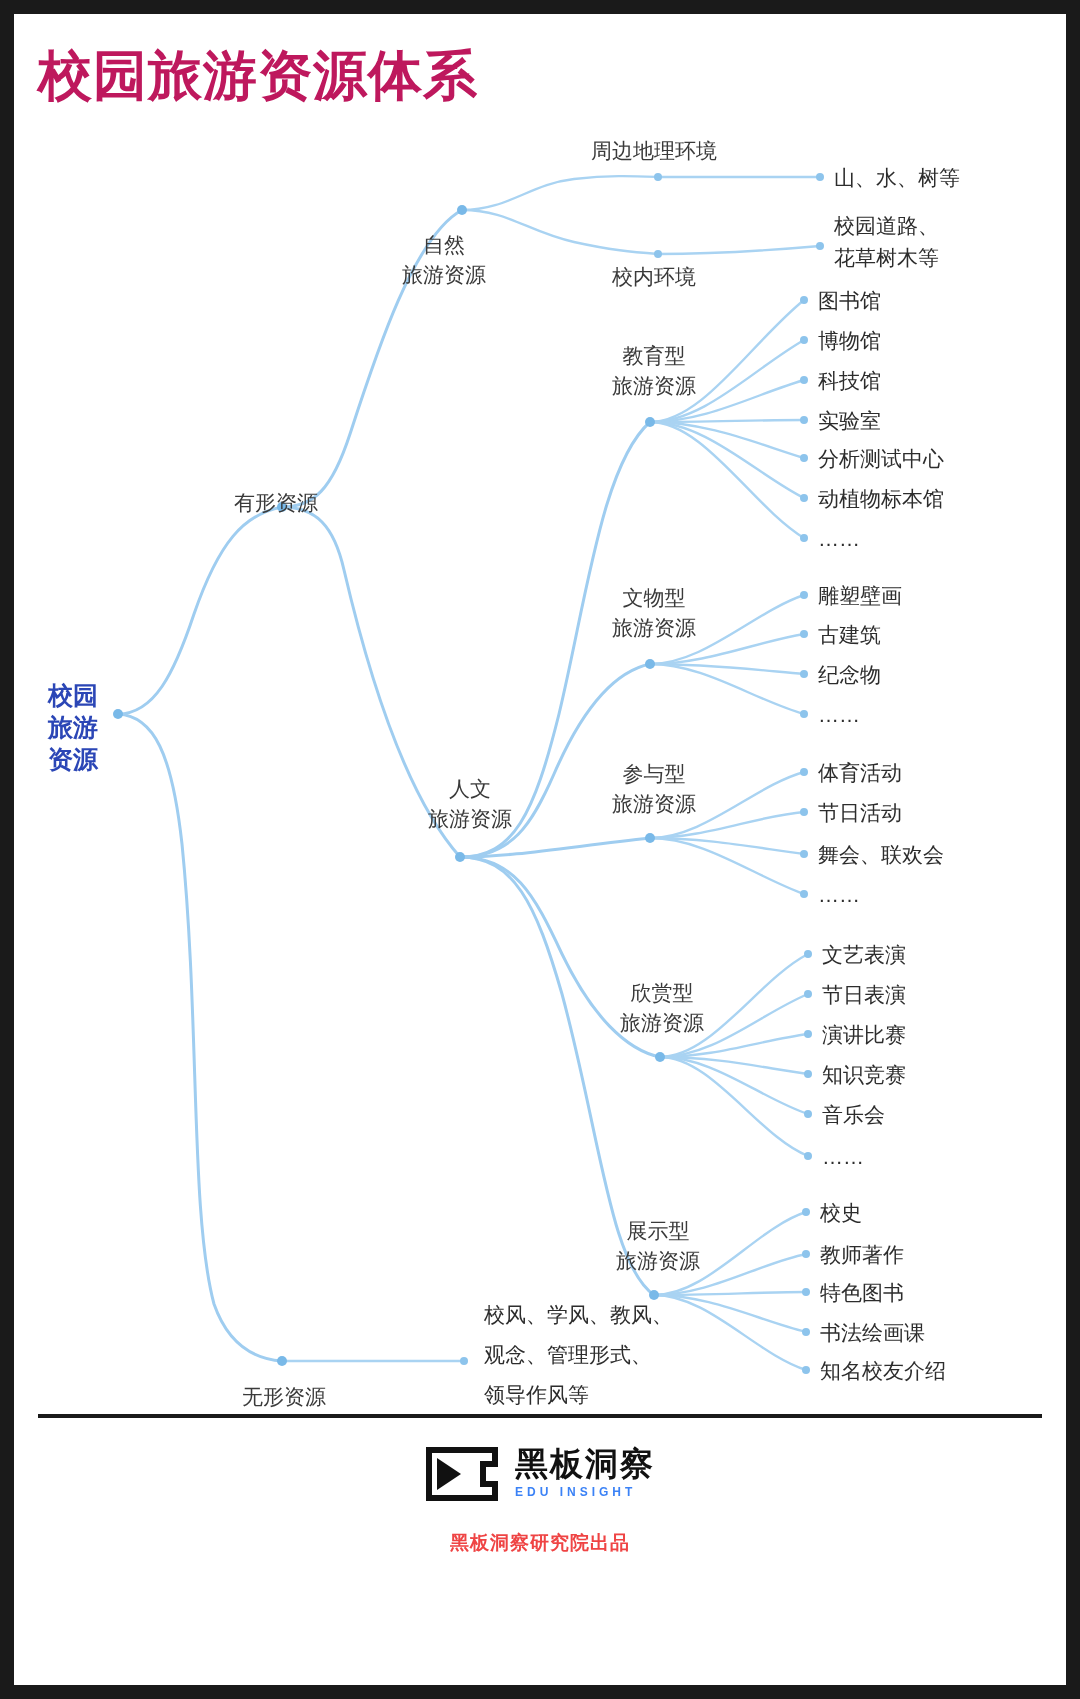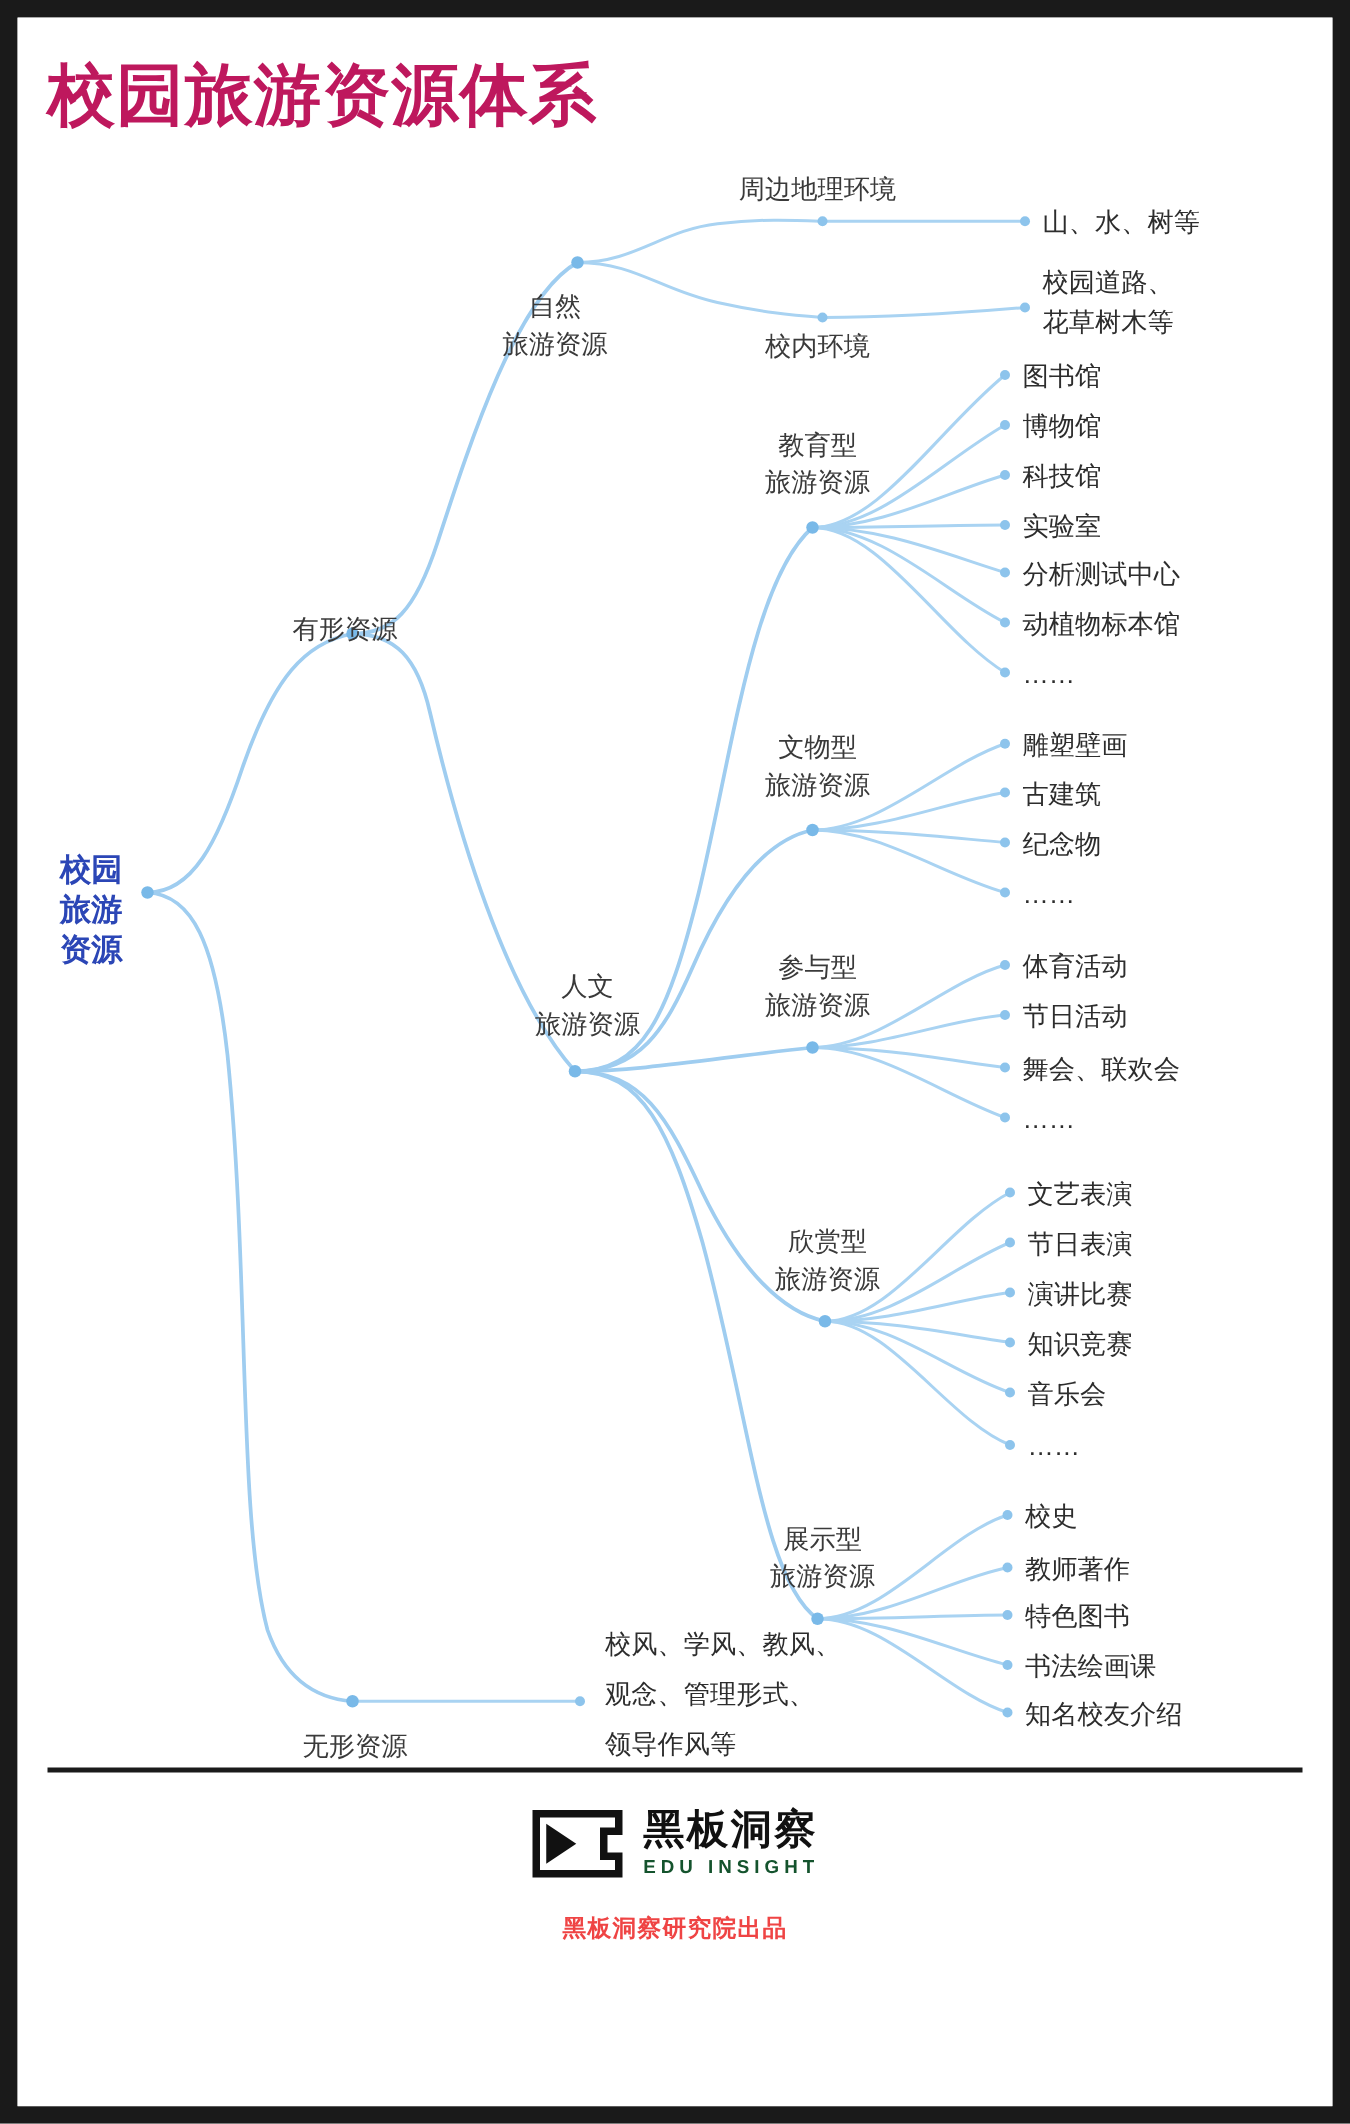--- a/index.html
+++ b/index.html
@@ -62,21 +62,21 @@
     justify-content:space-between;
     flex-direction:column;
   }
   #brand{ display:flex; align-items:center; gap:14px; }
   #brand-mark{ width:76px;height:56px; flex:0 0 auto; }
   #brand-text{ display:flex; flex-direction:column; justify-content:center; }
   #brand-cn{
     font-size:33px;font-weight:bold;color:#111;letter-spacing:2px;line-height:1.05;
   }
   #brand-en{
-    font-size:15px;font-weight:bold;color:#14532d;letter-spacing:4px;line-height:1.3;margin-top:3px;
+    font-size:12px;font-weight:bold;color:#3b82f6;letter-spacing:4px;line-height:1.3;margin-top:3px;
   }
   #credit{ font-size:19px;font-weight:bold;color:#ef4444;letter-spacing:1px; }
 </style>
 </head>
 <body>
 
 <div id="page">
   <div id="inner">
 
     <div id="title">校园旅游资源体系</div>

